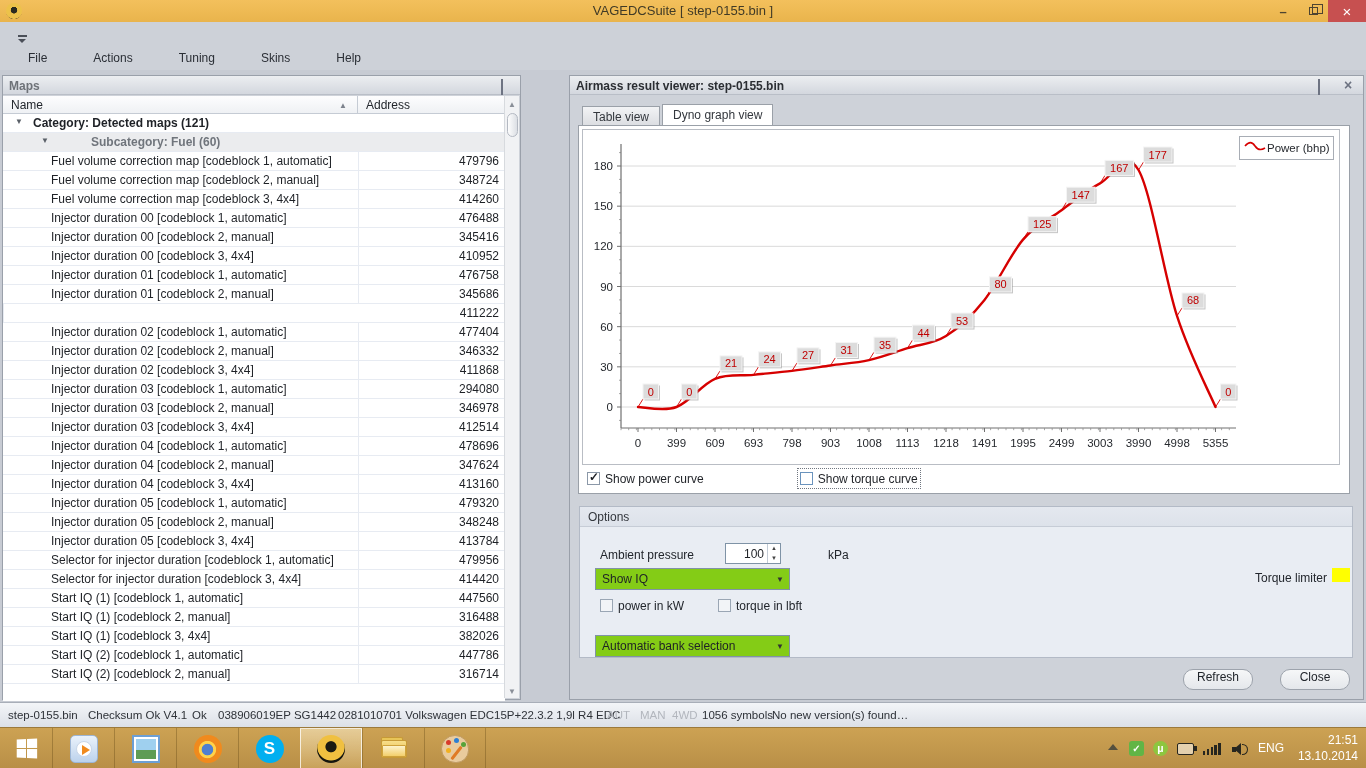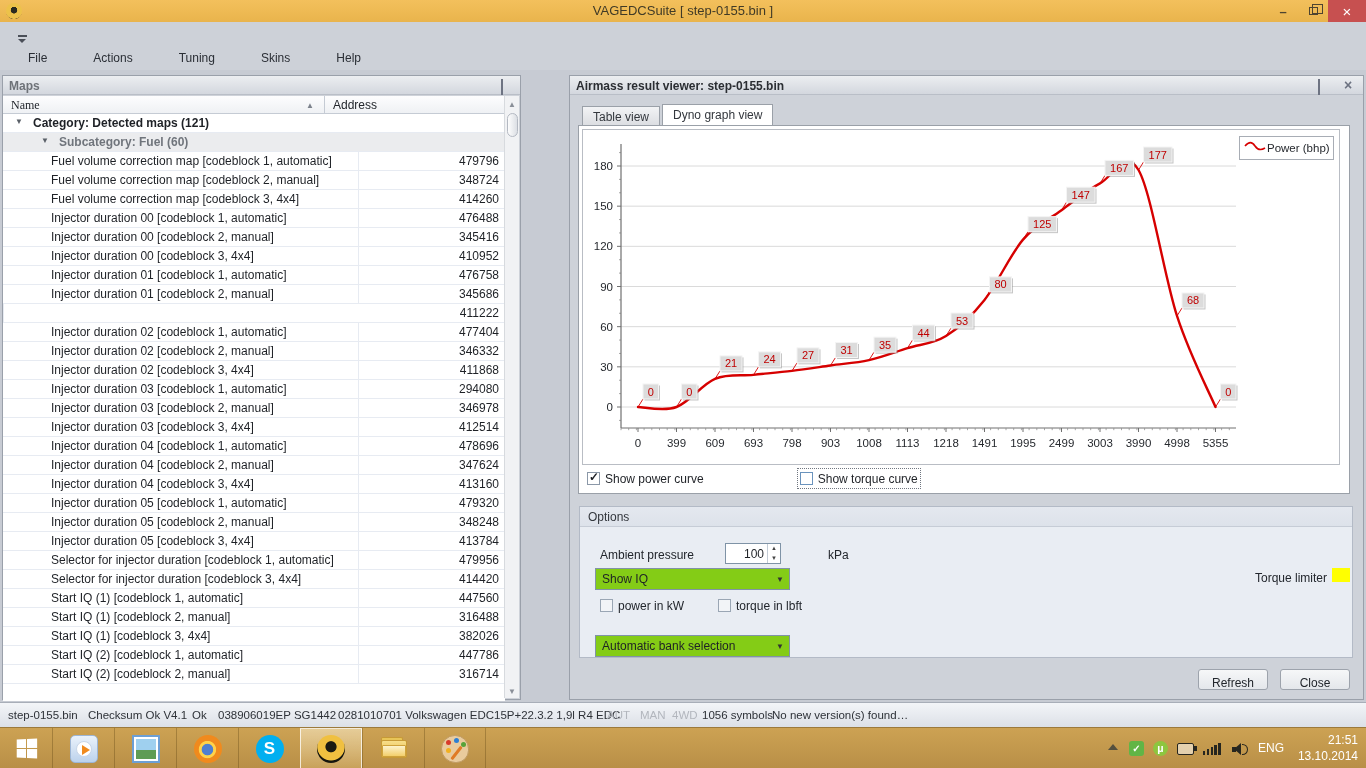--- a/index.html
+++ b/index.html
@@ -36,30 +36,30 @@
   .pin-icon .needle { margin:0 auto; width:1px; height:5px; background:#6d7382; }
   .hdr-close { position:absolute; top:1px; width:14px; height:16px; color:#6d7382; font-size:14px; font-weight:bold; text-align:center; }
 
   
   .maps-panel { left:2px; top:75px; width:519px; height:625px; }
   .maps-title { color:#6e7278; font-weight:bold; }
   .maps-panel .pin-icon { right:8px; }
   .thead { position:absolute; top:20px; left:0; width:502px; height:18px;
            background:linear-gradient(#fdfdfe,#eff1f4); border-bottom:1px solid #c5cbd4; display:flex; }
   .th { padding:2px 6px 0 8px; color:#22262c; position:relative; }
-  .th.name { width:322px; border-right:1px solid #c5cbd4;font-family:Liberation Serif, serif; }
+  .th.name { width:355px; border-right:1px solid #c5cbd4; }
   .sort-asc { position:absolute; right:10px; top:5px; font-size:8px; color:#7c828c; }
   .rows { position:absolute; top:38px; left:0; width:502px; height:587px; overflow:hidden; background:#fff; }
   .trow { height:19px; display:flex; border-bottom:1px solid #e7ebf2; background:#fff; }
   .trow .name-cell { width:355px; padding:2px 4px 0 48px; white-space:nowrap; overflow:hidden; }
   .trow .addr-cell { flex:1; border-left:1px solid #e7ebf2; text-align:right; padding:2px 6px 0 0; }
   .trow.category { font-weight:bold; }
   .trow.category .name-cell { padding-left:30px; width:100%; }
   .trow.subcategory { background:#ebecee; font-weight:bold; color:#70757c; }
-  .trow.subcategory .name-cell { padding-left:56px; width:100%; }
+  .trow.subcategory .name-cell { padding-left:88px; width:100%; }
   .row-arrow { position:absolute; font-size:8px; color:#5a6068; }
   .trow.category .row-arrow { left:12px; margin-top:3px; }
   .trow.subcategory .row-arrow { left:38px; margin-top:3px; }
   .vscroll { position:absolute; right:1px; top:20px; width:15px; bottom:1px; background:#f1f2f4; border-left:1px solid #d7dade; }
   .vs-btn { position:absolute; left:0; width:14px; height:15px; text-align:center; font-size:8px; color:#8a8f98; padding-top:4px; }
   .vs-btn.up { top:0; }
   .vs-btn.down { bottom:0; }
   .vs-thumb { position:absolute; left:1.5px; top:17px; width:11px; height:24px; background:linear-gradient(90deg,#fdfdfd,#dcdfe4); border:1px solid #b4b9c2; border-radius:6px; }
 
   
@@ -101,22 +101,22 @@
   .combo .arrow { position:absolute; right:5px; top:6px; font-size:8px; color:#333; }
   .combo.iq { top:61px; }
   .combo.bank { top:128px;text-align:right; }
   .opt-cbs { position:absolute; left:20px; top:91px; display:flex; align-items:center; color:#22262c; }
   .opt-cbs .checkbox { border-color:#9aa6b4; background:#f2f4f7; }
   .opt-cb-gap { width:34px; }
   .tl-label { position:absolute; left:675px; top:64px; color:#22262c; }
   .tl-swatch { position:absolute; left:752px; top:61px; width:18px; height:14px; }
 
   .btn-row { position:absolute; top:593px; right:13px; display:flex; }
-  .button { width:70px; height:21px; margin-left:12px; text-align:center; padding-top:6px;
-            background:linear-gradient(#f6f7f8,#e4e7eb); border:1px solid #9da3ac; border-radius:3px; color:#22262c; }
+  .button { width:70px; height:21px; margin-left:27px; text-align:center; padding-top:0;
+            background:linear-gradient(#f6f7f8,#e4e7eb); border:1px solid #9da3ac; border-radius:10px; color:#22262c; }
 
   
   .statusbar { position:absolute; top:702px; left:0; width:1366px; height:25px;
                background:linear-gradient(#f3f5f8,#dce0e7); border-top:1px solid #a8aeb8; }
   .status-item { position:absolute; top:6px; font-size:11.5px; color:#2e3238; white-space:nowrap; }
   .status-item.dim { color:#b2b6bd; }
 
   
   .taskbar { position:absolute; top:727px; left:0; width:1366px; height:41px;
              background:linear-gradient(#cda253,#b98f47); border-top:1px solid #9c7a3c; }

